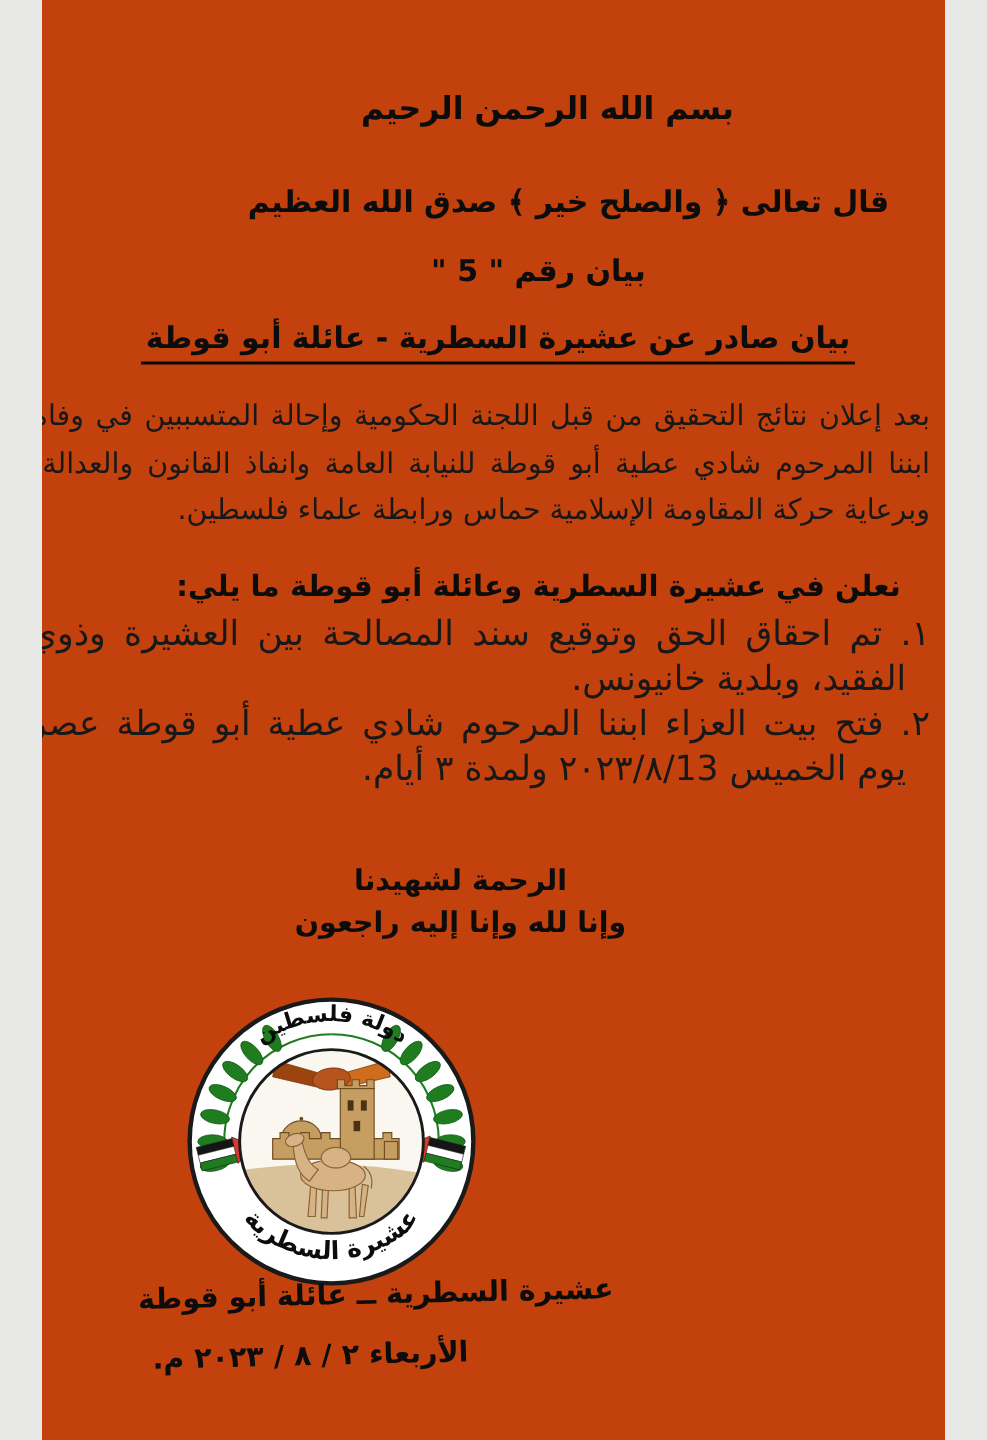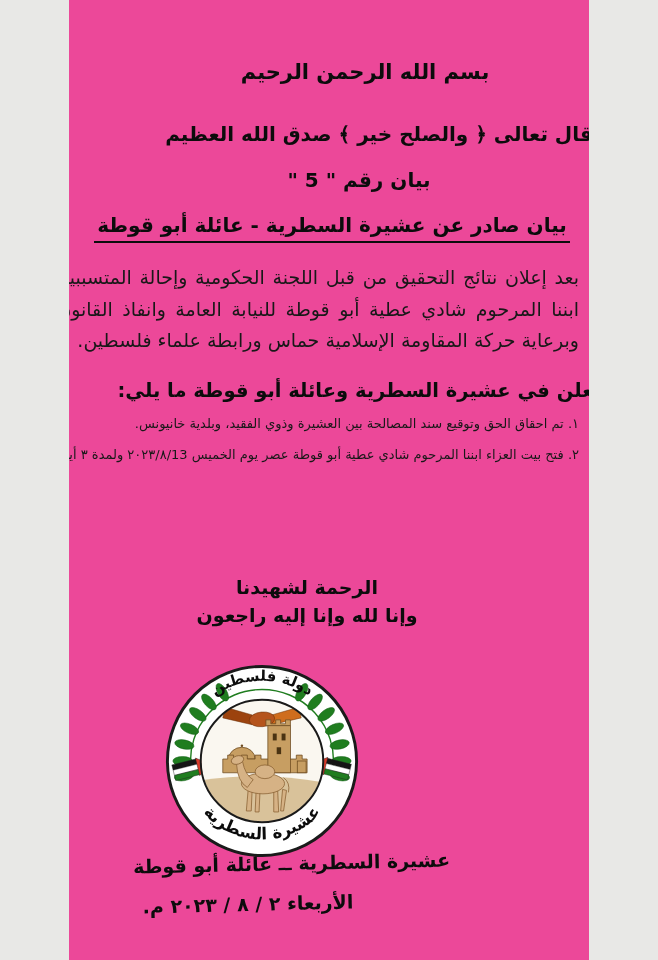--- a/index.html
+++ b/index.html
@@ -1,20 +1,20 @@
 <!DOCTYPE html>
 <html lang="ar" dir="rtl"><head>
 <meta charset="utf-8">
 <style>
   html,body{margin:0;padding:0;background:#e8e8e6;}
   .page{
     position:relative;
-    width:520px;height:960px;
+    width:602px;height:960px;
     margin:0 auto;
-    background:#ec4899;
+    background:#c2410c;
     overflow:hidden;
     direction:rtl;
     font-family:"DejaVu Sans",sans-serif;
     color:#131313;
   }
   .cline{
     position:absolute;left:0;right:0;
     text-align:center;
     font-weight:bold;
     color:#0c0c0c;
@@ -32,21 +32,21 @@
   }
   .intro{
     position:absolute;top:262px;right:10px;width:598px;
     font-size:19px;line-height:31.5px;
     text-align:justify;text-align-last:right;
     color:#181818;
   }
   .announce{top:379px;font-size:19.5px;transform:translateX(30px);}
   .list{
     position:absolute;top:409px;right:10px;width:600px;
-    font-size:13px;line-height:29.5px;color:#181818;
+    font-size:23px;line-height:29.5px;color:#181818;
   }
   .item{
     text-align:justify;text-align-last:right;
     padding-right:16px;text-indent:-16px;
     margin-bottom:1px;
   }
   .mercy{top:576px;font-size:19px;transform:translateX(-22px);}
   .istirjaa{top:604px;font-size:19px;transform:translateX(-22px);}
   .emblem{
     position:absolute;left:95px;top:663px;width:196px;height:196px;

